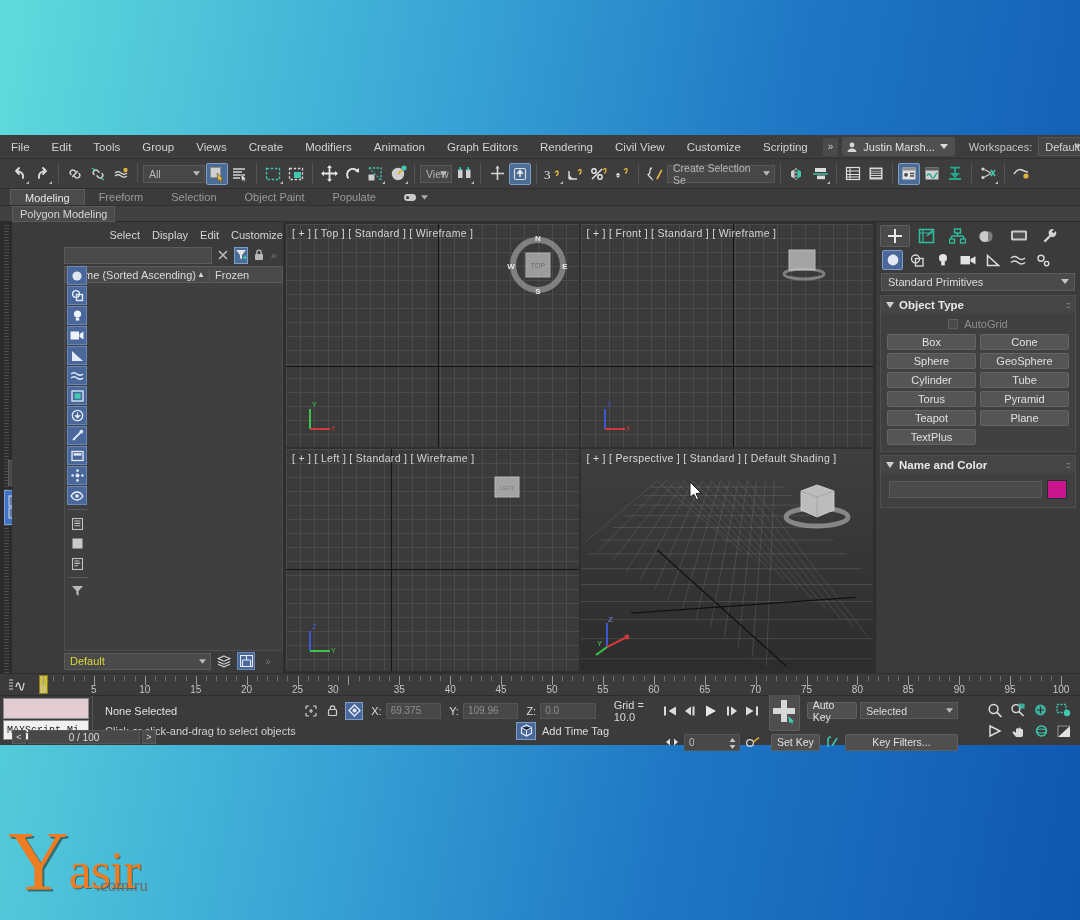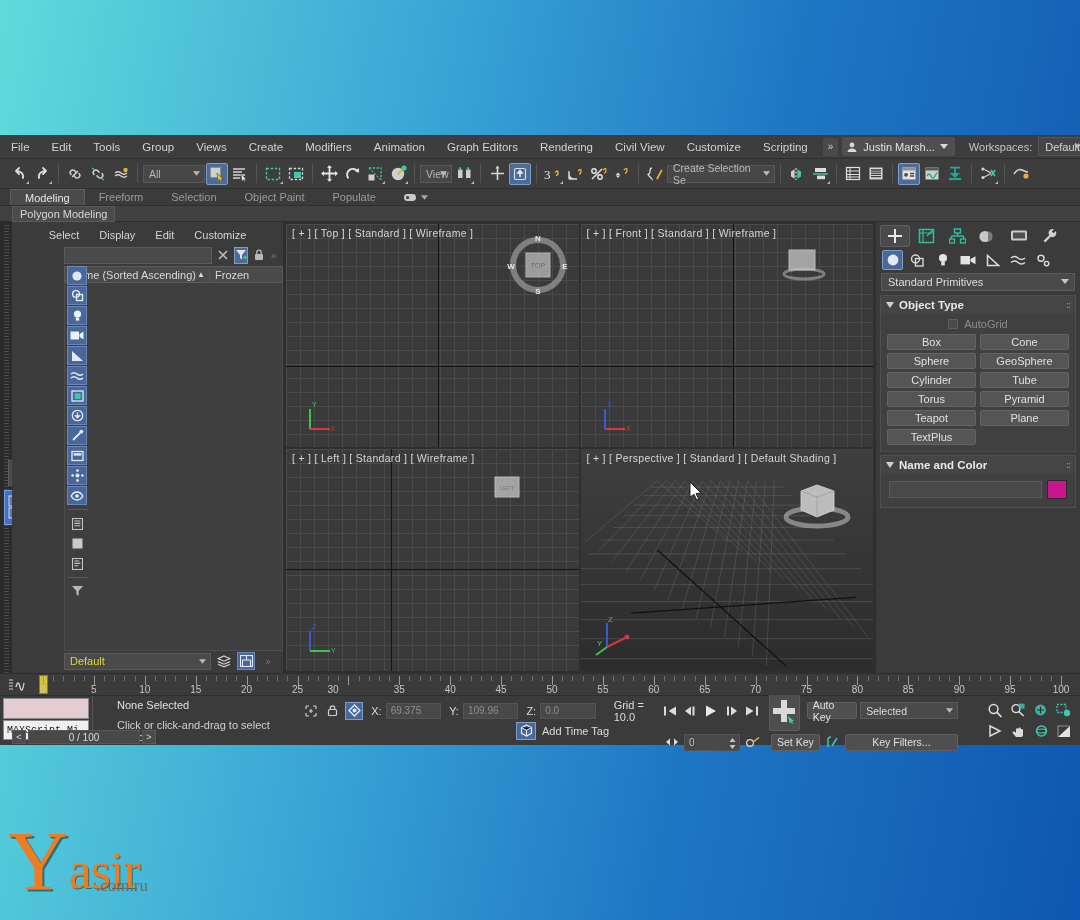--- a/index.html
+++ b/index.html
@@ -120,21 +120,21 @@
     width: 30px; height: 35px; background: #3f72c4;
     border: 1px solid #7ba0d8; display: flex; align-items: center; justify-content: center;
   }
 
   
   .explorer {
     width: 272px; background: #3b3b3b; flex: none;
     display: flex; flex-direction: column; border-right: 1px solid #2d2d2d;
     position: relative;
   }
-  .ex-menu { height: 18px; display: flex; align-items: center; justify-content: center; gap: 20px; font-size: 11px; color: #d5d5d5; margin-top: 4px;}
+  .ex-menu { height: 18px; display: flex; align-items: center; justify-content: flex-end; gap: 12px; font-size: 11px; color: #d5d5d5; margin-top: 4px;}
   .ex-search { height: 22px; display: flex; align-items: center; padding: 0 6px 0 52px; gap: 6px; }
   .ex-input {
     flex: 1; height: 17px; background: #4a4a4a; border: 1px solid #5b5b5b;
   }
   .ex-sbtn { width: 17px; height: 17px; display: flex; align-items: center; justify-content: center; color: #b6b6b6; }
   .ex-sbtn.on { background: #4a6c96; border: 1px solid #7d9fc6; }
   .ex-cols {
     margin-left: 52px; height: 17px; background: #4a4a4a; border: 1px solid #5a5a5a;
     display: flex; align-items: center; font-size: 11px; color: #dadada;
   }
@@ -254,21 +254,21 @@
     height: 50px; background: #3b3b3b; display: flex; align-items: stretch;
     border-top: 1px solid #2d2d2d;
   }
   .sb-script { width: 92px; flex: none; display: flex; flex-direction: column; padding: 2px 3px; gap: 1px; }
   .sb-script-top { height: 21px; background: #e3cdd2; border: 1px solid #8a8a8a; }
   .sb-script-bot {
     height: 20px; background: #f0f0f0; border: 1px solid #8a8a8a;
     font-family: "Liberation Mono", monospace; font-size: 10px; color: #222;
     display: flex; align-items: center; padding-left: 3px; overflow: hidden; white-space: nowrap;
   }
-  .sb-prompt { width: 210px; flex: none; display: flex; flex-direction: column; justify-content: center; gap: 8px; padding-left: 24px; border-left: 1px solid #555;}
+  .sb-prompt { width: 210px; flex: none; display: flex; flex-direction: column; justify-content: center; gap: 8px; padding-left: 12px; border-left: 1px solid #555;}
   .sb-prompt .l1 { font-size: 11px; color: #e0e0e0; }
   .sb-prompt .l2 { font-size: 11px; color: #d0d0d0; }
   .sb-coords { flex: 1; display: flex; flex-direction: column; justify-content: center; }
   .sb-coordrow { display: flex; align-items: center; gap: 4px; height: 22px; }
   .sb-ci { width: 20px; height: 18px; display: flex; align-items: center; justify-content: center; }
   .sb-ci.on { background: #49679a; border: 1px solid #7d9fc6; }
   .axlbl { font-size: 11px; color: #dcdcdc; margin-left: 4px; }
   .axfield {
     width: 62px; height: 16px; background: #484848; border: 1px solid #545454;
     font-size: 10px; color: #8e8e8e; display: flex; align-items: center; padding-left: 4px;

